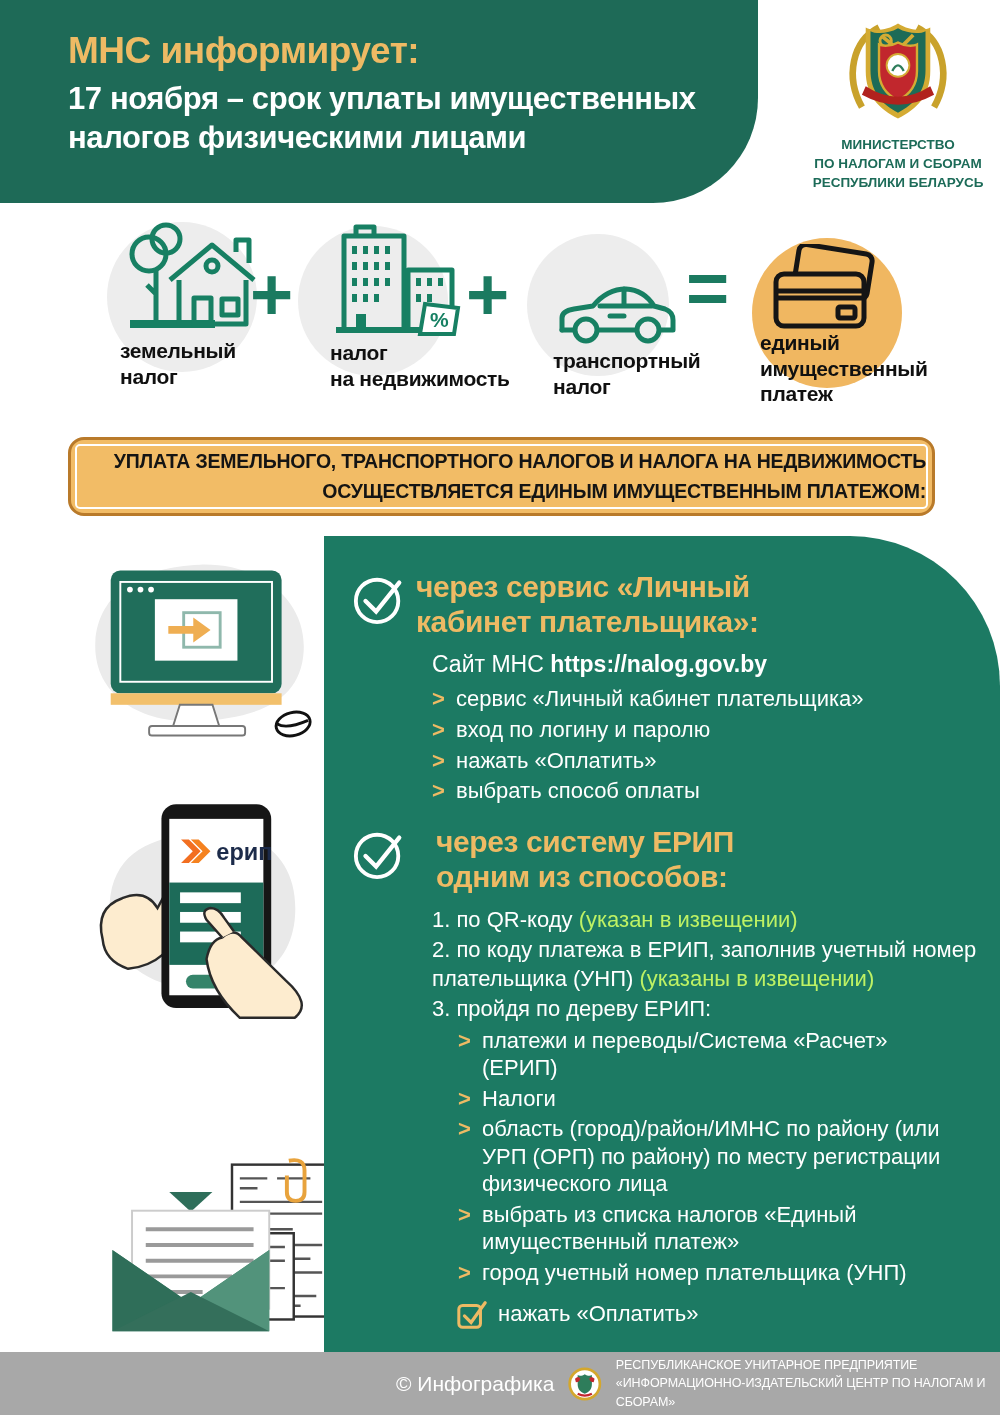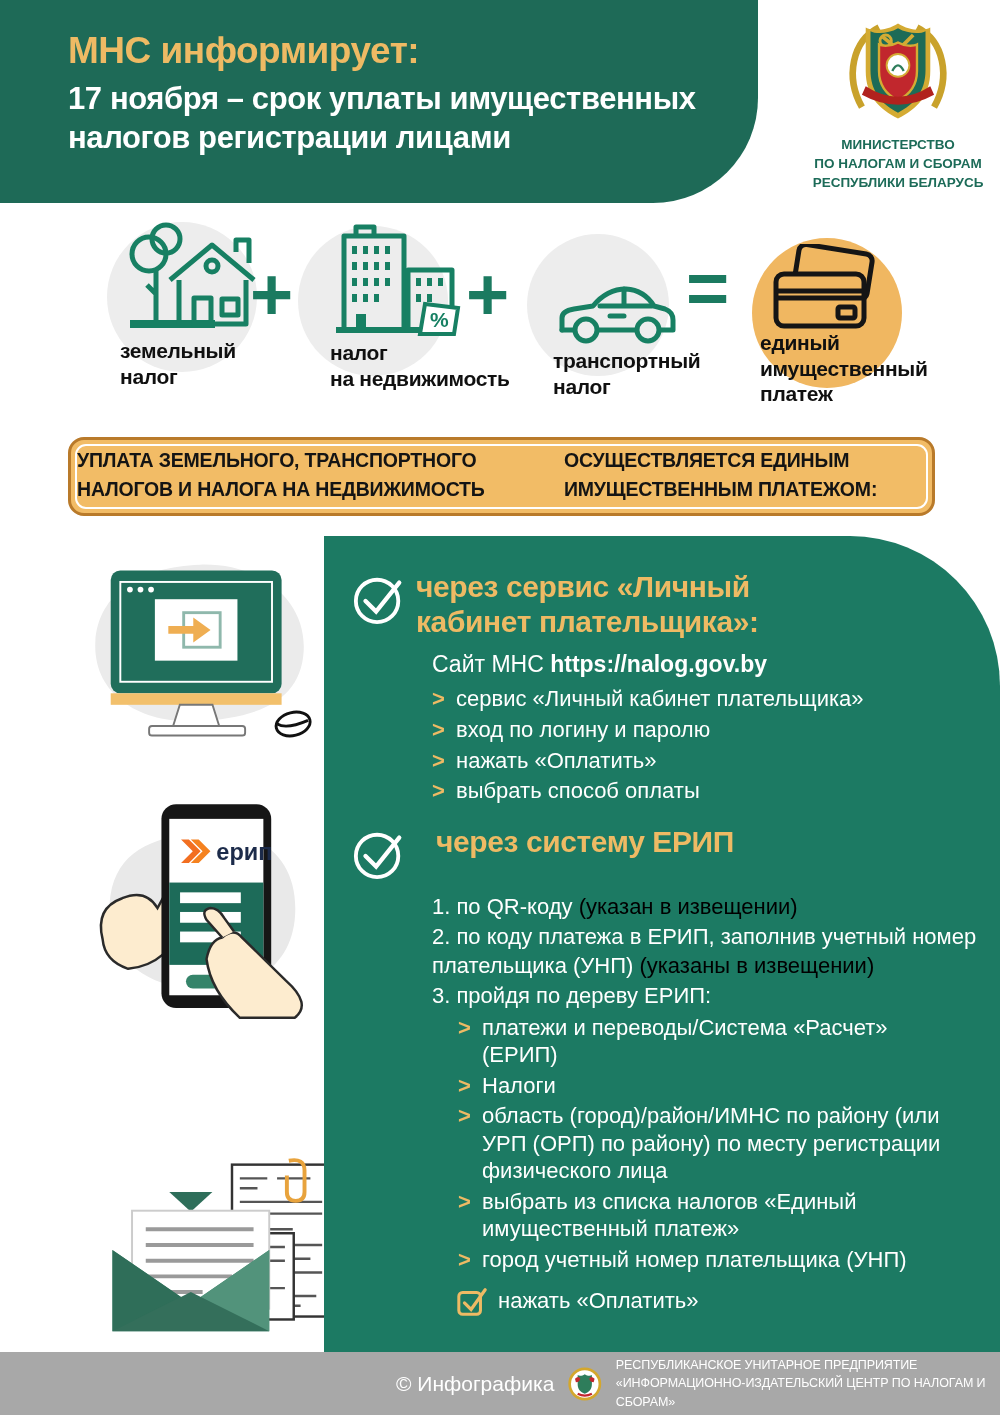--- a/index.html
+++ b/index.html
@@ -20,61 +20,61 @@
   .eq-circle{position:absolute;border-radius:50%;background:#ededed;width:150px;height:150px;}
   .eq-circle.orange{background:#f0b761;}
   .eq-icon{position:absolute;}
   .eq-label{position:absolute;font-weight:bold;font-size:21px;line-height:1.22;color:#101010;letter-spacing:-0.3px;}
   .op{position:absolute;color:#1b7a60;font-weight:bold;font-size:74px;line-height:1;}
 
   
   .banner{position:absolute;left:68px;top:437px;width:867px;height:79px;background:#f2bc66;
           border:3px solid #b97a2a;border-radius:16px;box-sizing:border-box;}
   .banner-inner{position:absolute;left:4px;top:4px;right:4px;bottom:4px;border:2px solid #fff;
-          border-radius:11px;display:flex;flex-direction:row;justify-content:center;align-items:flex-start;}
+          border-radius:5px;display:flex;flex-direction:column;justify-content:center;align-items:flex-end;}
   .banner-inner div{font-weight:bold;font-size:19.5px;color:#141414;line-height:1.5;letter-spacing:-0.2px;}
 
   
   .illus{position:absolute;}
 
   
   .panel{position:absolute;left:324px;top:536px;width:676px;height:816px;background:#1c7a63;
          border-top-right-radius:150px;box-sizing:border-box;padding:34px 18px 9px 28px;overflow:hidden;}
   .sec{display:flex;align-items:flex-start;}
   .sec .chk{flex:0 0 54px;margin-right:10px;margin-top:2px;}
   .sec-head{color:#eeba64;font-size:30px;font-weight:bold;line-height:1.15;letter-spacing:-0.4px;}
   .body-block{margin-left:80px;}
   .site-line{color:#fff;font-size:23px;margin:12px 0 8px 0;}
   .site-line b{font-weight:bold;}
   .b-row{display:flex;margin:4px 0;color:#fff;font-size:22px;line-height:1.22;}
   .b-chev{color:#eeba64;font-weight:bold;margin-right:10px;flex:0 0 14px;}
   .sec2{margin-top:20px;gap:20px;}
   .num-list{margin:12px 0 0 80px;color:#fff;font-size:22px;line-height:1.28;max-width:560px;}
   .num-item{margin-bottom:2px;}
-  .hl{color:#000000;}
+  .hl{color:#bef264;}
   .tree{margin:4px 0 0 26px;}
   .t-row{display:flex;margin:3px 0;color:#fff;font-size:22px;line-height:1.25;max-width:505px;}
   .chkbox-row{display:flex;align-items:center;gap:10px;margin:12px 0 0 24px;color:#fff;font-size:22px;}
 
   
   .footer{position:absolute;left:0;top:1352px;width:1000px;height:63px;background:#a8a8a8;
           display:flex;align-items:center;box-sizing:border-box;padding-left:396px;gap:13px;}
   .f-copy{color:#fff;font-size:21px;white-space:nowrap;}
   .f-org{color:#fff;font-size:12.5px;line-height:1.45;letter-spacing:-0.1px;}
 </style>
 </head>
 <body>
 
 <div id="page">
 
   <div class="header">
     <div class="kicker">МНС информирует:</div>
     <div class="h-title">
       <div>17 ноября – срок уплаты имущественных</div>
-      <div>налогов регистрации лицами</div>
+      <div>налогов физическими лицами</div>
     </div>
   </div>
 
   <div class="ministry">
     <svg width="116" height="112" viewBox="0 0 120 118">
       <path d="M22 96 C4 64 12 26 40 12" stroke="#c9a22b" stroke-width="7" fill="none"></path>
       <path d="M98 96 C116 64 108 26 80 12" stroke="#c9a22b" stroke-width="7" fill="none"></path>
       <path d="M60 8 C72 16 88 16 94 12 V58 C94 84 80 98 60 108 C40 98 26 84 26 58 V12 C32 16 48 16 60 8 Z" fill="#d4ab33"></path>
       <path d="M60 13 C70 19 84 19 89 16 V57 C89 80 77 93 60 102 C43 93 31 80 31 57 V16 C36 19 50 19 60 13 Z" fill="#1d6b57"></path>
       <circle cx="47" cy="26" r="6" fill="none" stroke="#d4ab33" stroke-width="3"></circle>
@@ -288,20 +288,21 @@
       </div>
     </div>
 
     <div class="sec sec2">
       <svg class="chk" width="54" height="54" viewBox="0 0 56 56">
         <circle cx="26" cy="30" r="22" fill="none" stroke="#fff" stroke-width="4"></circle>
         <path d="M14 30 L25 41 L49 11" fill="none" stroke="#fff" stroke-width="4.5" stroke-linecap="round"></path>
       </svg>
       <div class="sec-head">
         <div>через систему ЕРИП</div>
+        <div>одним из способов:</div>
       </div>
     </div>
     <div class="num-list">
       <div class="num-item">
         <span>1. по QR-коду </span><span class="hl">(указан в извещении)</span>
       </div>
       <div class="num-item">
         <span>2. по коду платежа в ЕРИП, заполнив учетный номер плательщика (УНП) </span><span class="hl">(указаны в извещении)</span>
       </div>
       <div class="num-item">

